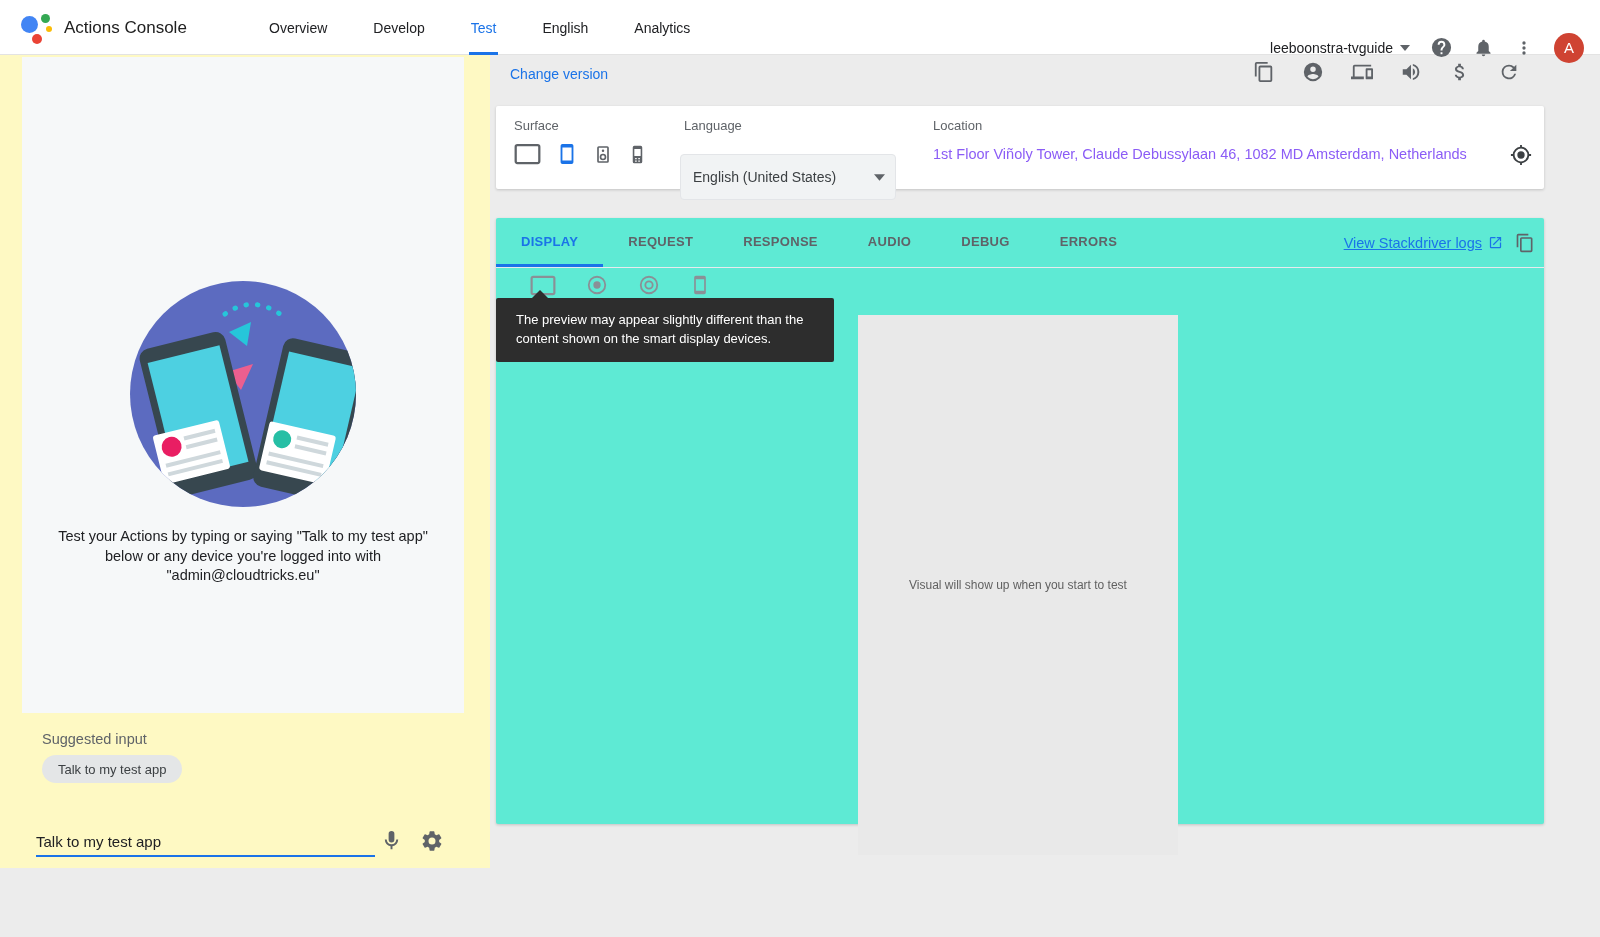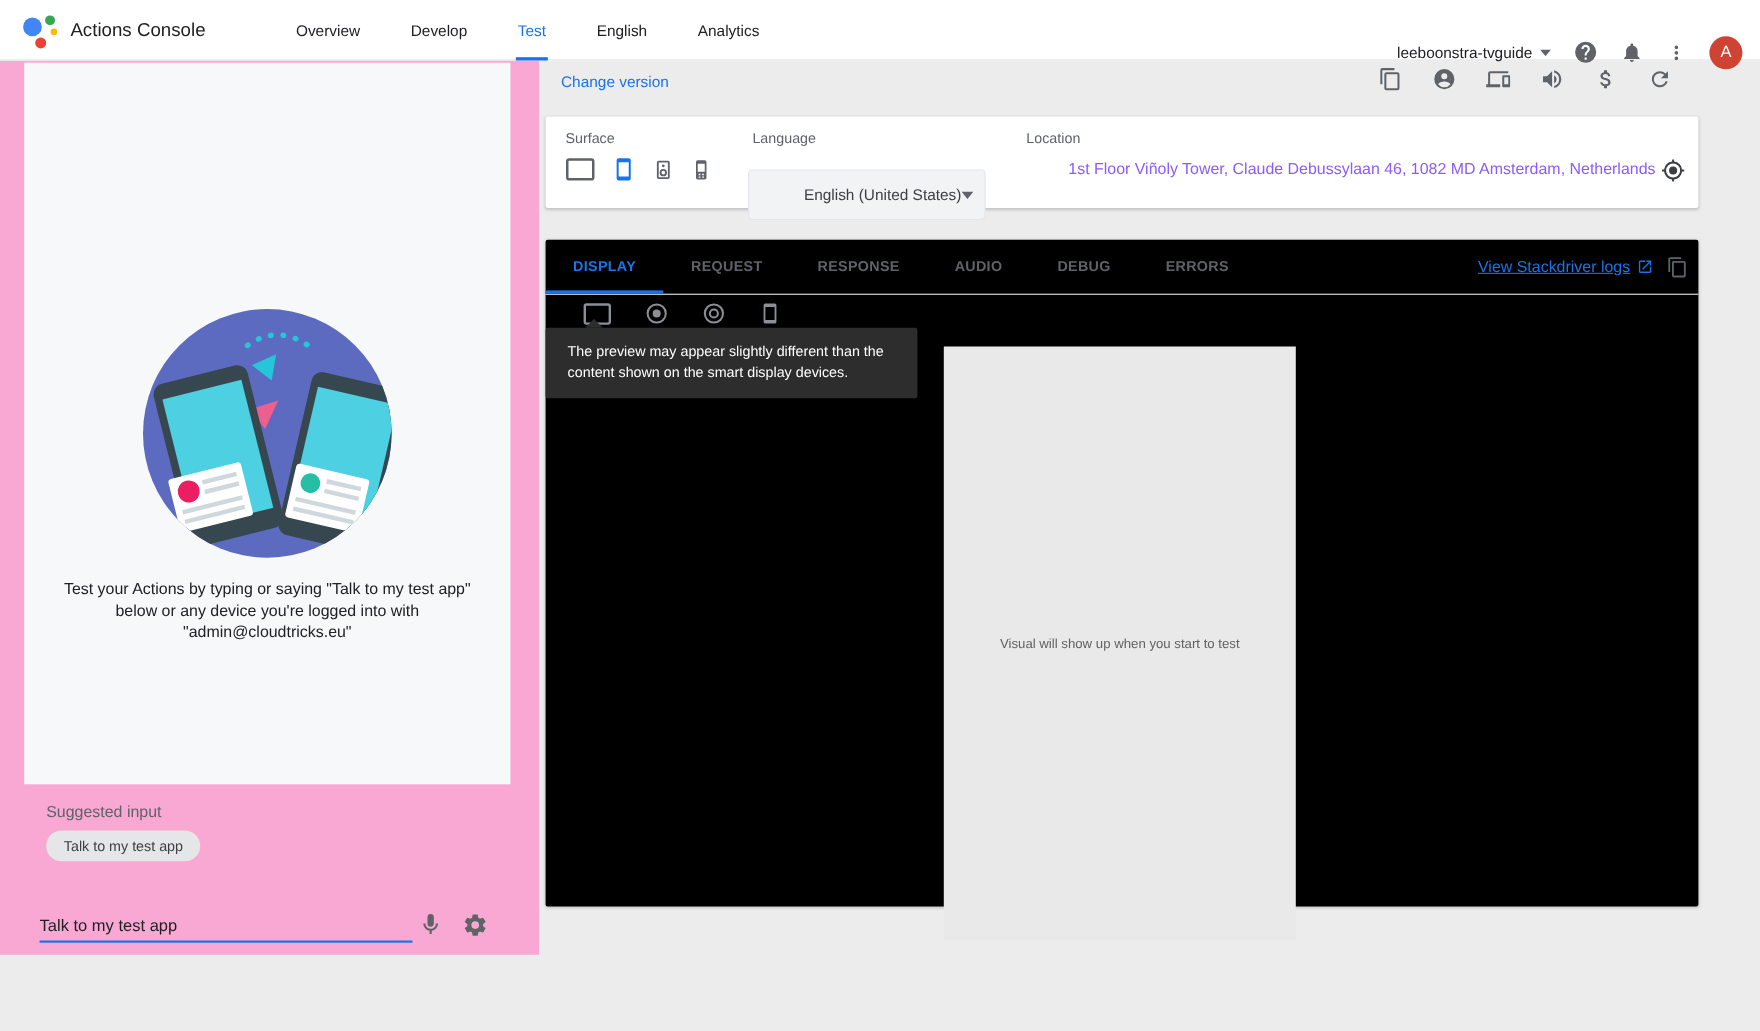--- a/index.html
+++ b/index.html
@@ -35,21 +35,21 @@
   .nav-item.active { color:#1a73e8; border-bottom-color:#1a73e8; }
   .header-right { position:absolute; right:16px; top:0; height:55px; display:flex; align-items:center; gap:20px;margin-top:20px; }
   .project-selector { display:flex; align-items:center; gap:7px; font-size:14px; color:#202124; cursor:pointer; }
   .icon-btn { border:none; background:none; color:#5f6368; cursor:pointer; padding:0; display:flex; align-items:center; }
   .avatar {
     width:30px; height:30px; border-radius:50%; background:#cf4332; color:#fff;
     display:flex; align-items:center; justify-content:center; font-size:15px; cursor:pointer;
   }
 
   
-  .left-panel { position:absolute; left:0; top:55px; width:490px; height:813px; background:#f9a8d4; z-index:5; }
+  .left-panel { position:absolute; left:0; top:55px; width:490px; height:813px; background:#fef9c3; z-index:5; }
   .chat-area { position:absolute; left:22px; top:2px; width:442px; height:656px; background:#f6f8f9; }
   .illustration { position:absolute; left:103px; top:219px; }
   .instructions {
     position:absolute; left:21px; top:470px; width:400px;
     text-align:center; font-size:14.5px; line-height:19.5px; color:#202124;
   }
   .suggested-label { position:absolute; left:42px; top:676px; font-size:14.5px; color:#5f6368; }
   .chip {
     position:absolute; left:42px; top:700px; height:28px; padding:0 16px;
     background:#e4e6e7; border-radius:14px; font-size:13px; color:#3c4043;
@@ -65,21 +65,21 @@
   .mic-btn { position:absolute; left:380px; top:6px; }
   .gear-btn { position:absolute; left:420px; top:6px; }
 
   
   .change-version { position:absolute; left:510px; top:66px; font-size:14px; color:#1a73e8; cursor:pointer; z-index:6; }
   .sim-toolbar { position:absolute; left:1253px; top:61px; display:flex; gap:27px; z-index:6; }
 
   
   .settings-card {
     position:absolute; left:496px; top:106px; width:1048px; height:83px;
-    background:#fff; border-radius:2px; box-shadow:0 1px 3px rgba(0,0,0,0.18); z-index:6;text-align:right;
+    background:#fff; border-radius:2px; box-shadow:0 1px 3px rgba(0,0,0,0.18); z-index:6;
   }
   .field-label { position:absolute; top:12px; font-size:13px; color:#5f6368; }
   .surface-label { left:18px; }
   .surface-icons { position:absolute; left:18px; top:36px; display:flex; align-items:center; gap:15px; }
   .surface-btn { border:none; background:none; padding:0; color:#5f6368; cursor:pointer; }
   .surface-btn.selected { color:#1a73e8; }
   .language-label { left:188px; }
   .lang-select {
     position:absolute; left:184px; top:48px; width:216px; height:46px;
     background:#f1f3f4; border:1px solid #e3e5e8; border-radius:4px;
@@ -89,21 +89,21 @@
   .location-label { left:437px; }
   .location-value {
     position:absolute; left:437px; top:40px; width:572px;
     font-size:14.5px; color:#8b5cf6; white-space:nowrap; overflow:hidden;
   }
   .crosshair-btn { position:absolute; right:12px; top:38px; color:#3c4043; }
 
   
   .output-card {
     position:absolute; left:496px; top:218px; width:1048px; height:606px;
-    background:#000000; border-radius:2px; box-shadow:0 1px 3px rgba(0,0,0,0.18); z-index:6;
+    background:#5eead4; border-radius:2px; box-shadow:0 1px 3px rgba(0,0,0,0.18); z-index:6;
   }
   .tabs-row { height:50px; border-bottom:1px solid #e8eaed; display:flex; align-items:stretch; }
   .tab {
     display:flex; align-items:center; padding:0 25px; font-size:13px; font-weight:bold;
     letter-spacing:0.3px; color:#5f6368; cursor:pointer; border-bottom:3px solid transparent;
   }
   .tab.active { color:#1a73e8; border-bottom-color:#1a73e8; }
   .tabs-right { margin-left:auto; display:flex; align-items:center; gap:12px; padding-right:9px; }
   .stackdriver-link { font-size:14.5px; color:#1a73e8; text-decoration:underline; cursor:pointer; display:flex; align-items:center; gap:6px; }
   .preview-icons { position:absolute; left:34px; top:56px; display:flex; gap:30px; color:#8a9096; z-index:1; }

